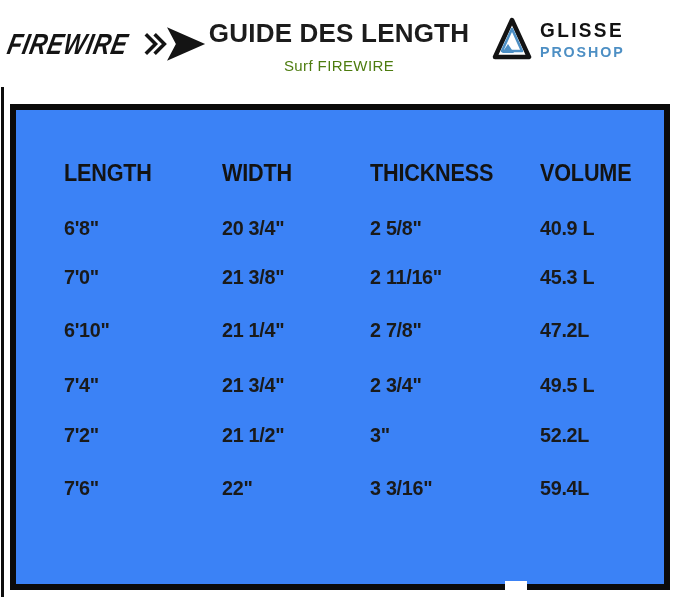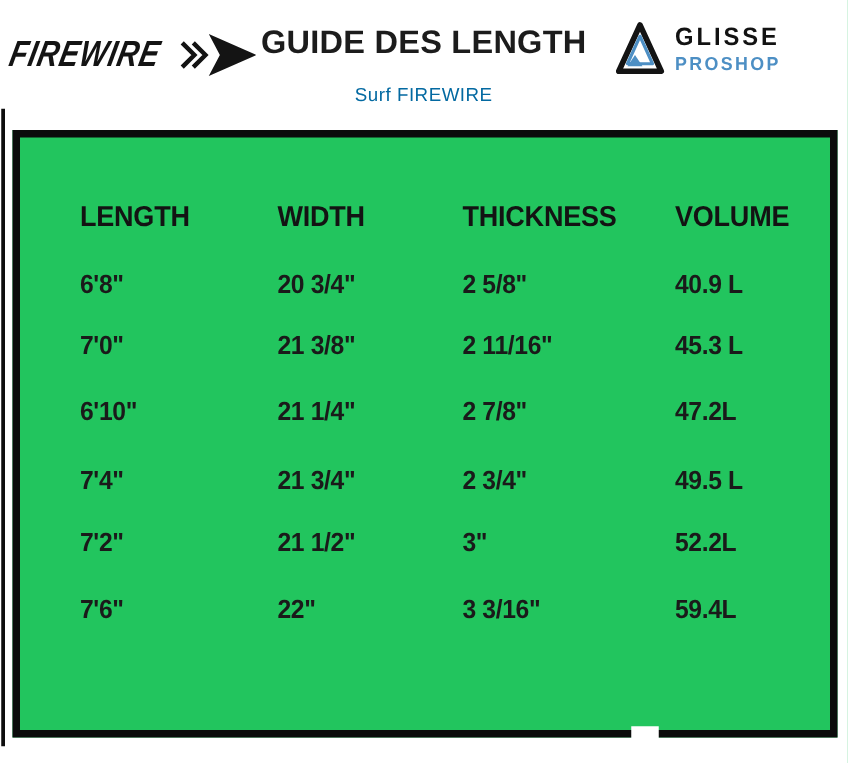--- a/index.html
+++ b/index.html
@@ -12,34 +12,34 @@
   .brand-logo { position:absolute; left:8px; top:22px; width:200px; height:44px;
                 display:flex; align-items:center; }
   .brand-text { font-size:29px; font-weight:800; font-style:italic; color:#141414;
                 letter-spacing:1px; transform:skewX(-12deg) scaleX(0.80);
                 transform-origin:left center; white-space:nowrap; }
   .brand-arrow { margin-left:-14px; width:62px; height:40px; flex:none; }
 
   .title-block { position:absolute; left:208px; top:18px; width:262px; text-align:center; }
   .page-title { font-size:26px; font-weight:800; color:#1c1c1c; letter-spacing:0.2px;
                 white-space:nowrap; }
-  .page-subtitle { margin-top:19px; font-size:15px; font-weight:400; color:#0369a1;
+  .page-subtitle { margin-top:8px; font-size:15px; font-weight:400; color:#4d7c0f;
                    letter-spacing:0.4px; }
 
   .shop-logo { position:absolute; left:492px; top:16px; display:flex; align-items:center; }
   .shop-triangle { width:40px; height:46px; flex:none; }
   .shop-text { margin-left:8px; display:flex; flex-direction:column; }
   .shop-name { font-size:20px; font-weight:800; color:#121212; letter-spacing:2.5px;
                transform:scaleX(0.95); transform-origin:left center; }
   .shop-sub  { margin-top:1px; font-size:15px; font-weight:800; letter-spacing:2px;
                transform:scaleX(0.95); transform-origin:left center; }
 
   
   .size-table { position:absolute; left:10px; top:104px; width:660px; height:486px;
-                border:6px solid #0b0b0b; background:#22c55e; }
+                border:6px solid #0b0b0b; background:#3b82f6; }
   .trow { position:absolute; left:0; width:100%; height:30px; line-height:30px; }
   .tcell { position:absolute; font-size:21px; font-weight:700; color:#1a1a1a;
            letter-spacing:-0.3px; white-space:nowrap;
            transform:scaleX(0.94); transform-origin:left center; }
   .header-row .tcell { font-size:23px; color:#131313; letter-spacing:-0.2px; }
   .c1 { left:48px; } .c2 { left:206px; } .c3 { left:354px; } .c4 { left:524px; }
 
   .row-header { top:48px; }
   .row-0 { top:103px; } .row-1 { top:152px; } .row-2 { top:205px; }
   .row-3 { top:260px; } .row-4 { top:310px; } .row-5 { top:363px; }

